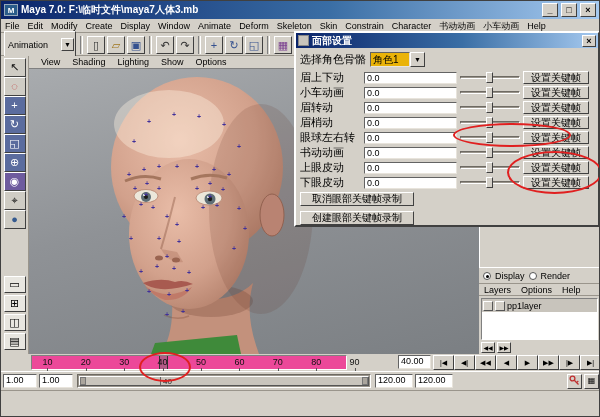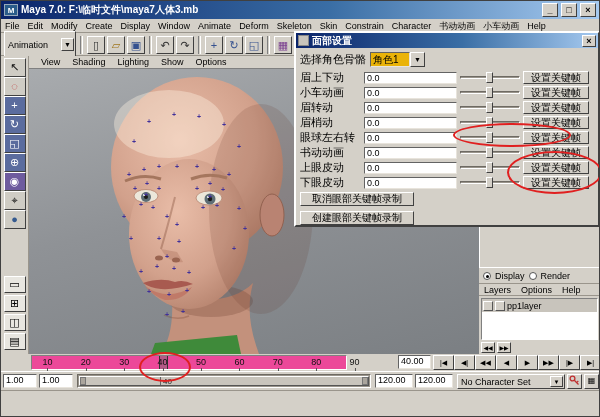--- a/index.html
+++ b/index.html
@@ -416,24 +416,20 @@
   <div class="rfield field" style="left:38px;width:34px;">1.00</div>
   <div id="range-track">
     <div id="range-bar">
       <span class="range-hdl" style="left:0;"></span>
       <span class="range-hdl" style="right:0;"></span>
       <span id="range-cur">40</span>
     </div>
   </div>
   <div class="rfield field" style="left:374px;width:38px;">120.00</div>
   <div class="rfield field" style="left:414px;width:38px;">120.00</div>
-  <div id="charset" class="out">
-    <span class="txt">No Character Set</span>
-    <span class="arr btn">▼</span>
-  </div>
   <div class="mini-btn btn" style="left:566px;">
     <svg width="11" height="11" viewBox="0 0 11 11">
       <circle cx="3.5" cy="3.5" r="2.4" stroke="#c03030" fill="none" stroke-width="1.3"></circle>
       <path d="M5.3 5.3 L9.5 9.5 M7.6 7.6 L9.3 6" stroke="#c03030" stroke-width="1.3" fill="none"></path>
     </svg>
   </div>
   <div class="mini-btn btn" style="left:583px;font-size:8px;">▦</div>
 </div>
 
 <div id="bottom-strip"></div>

